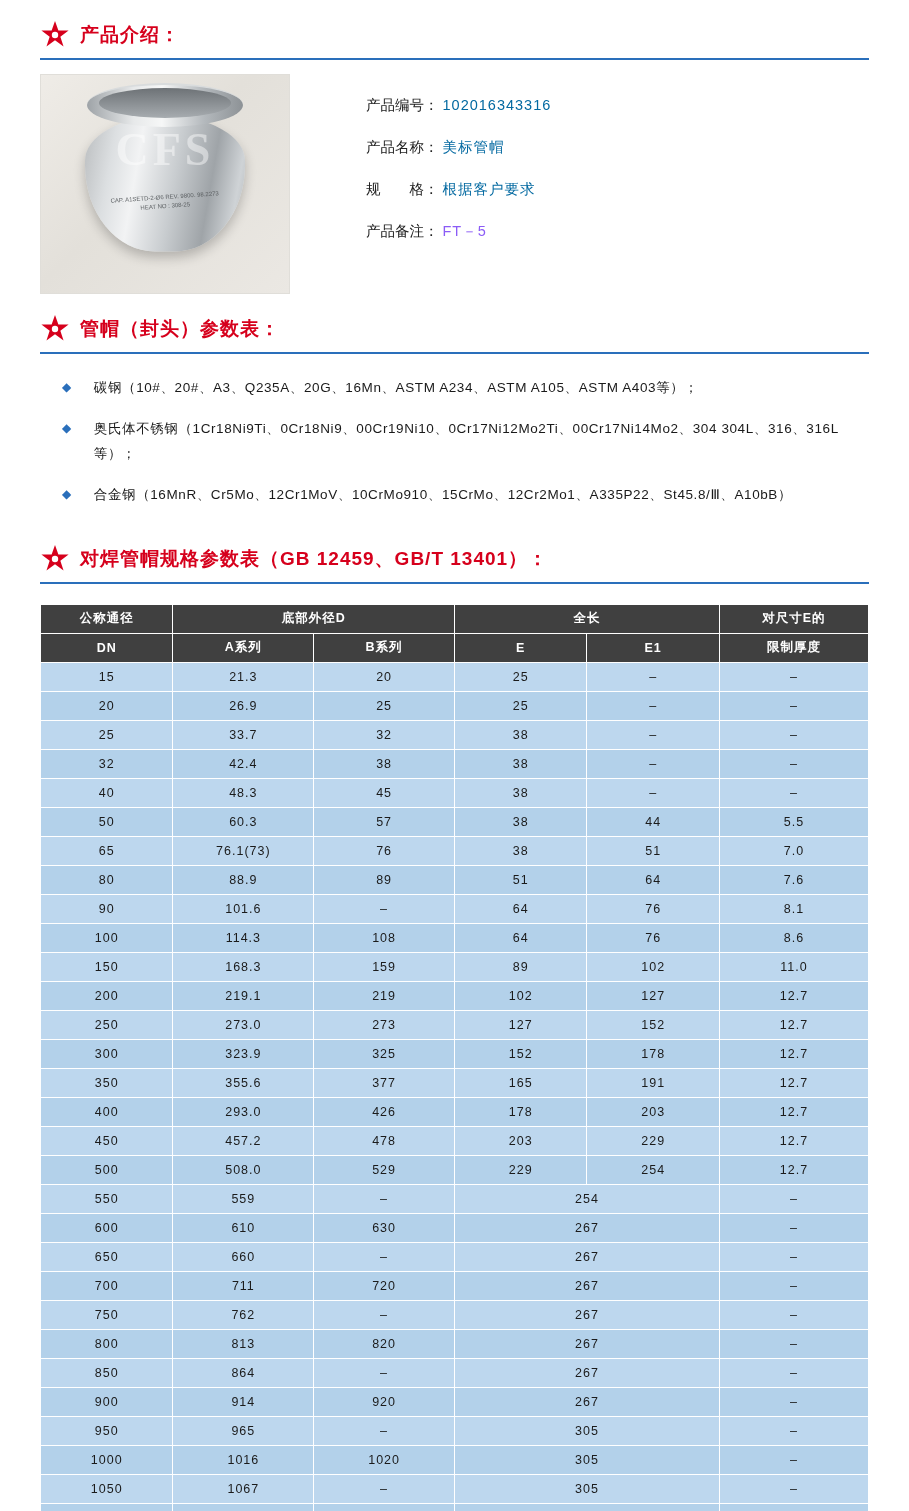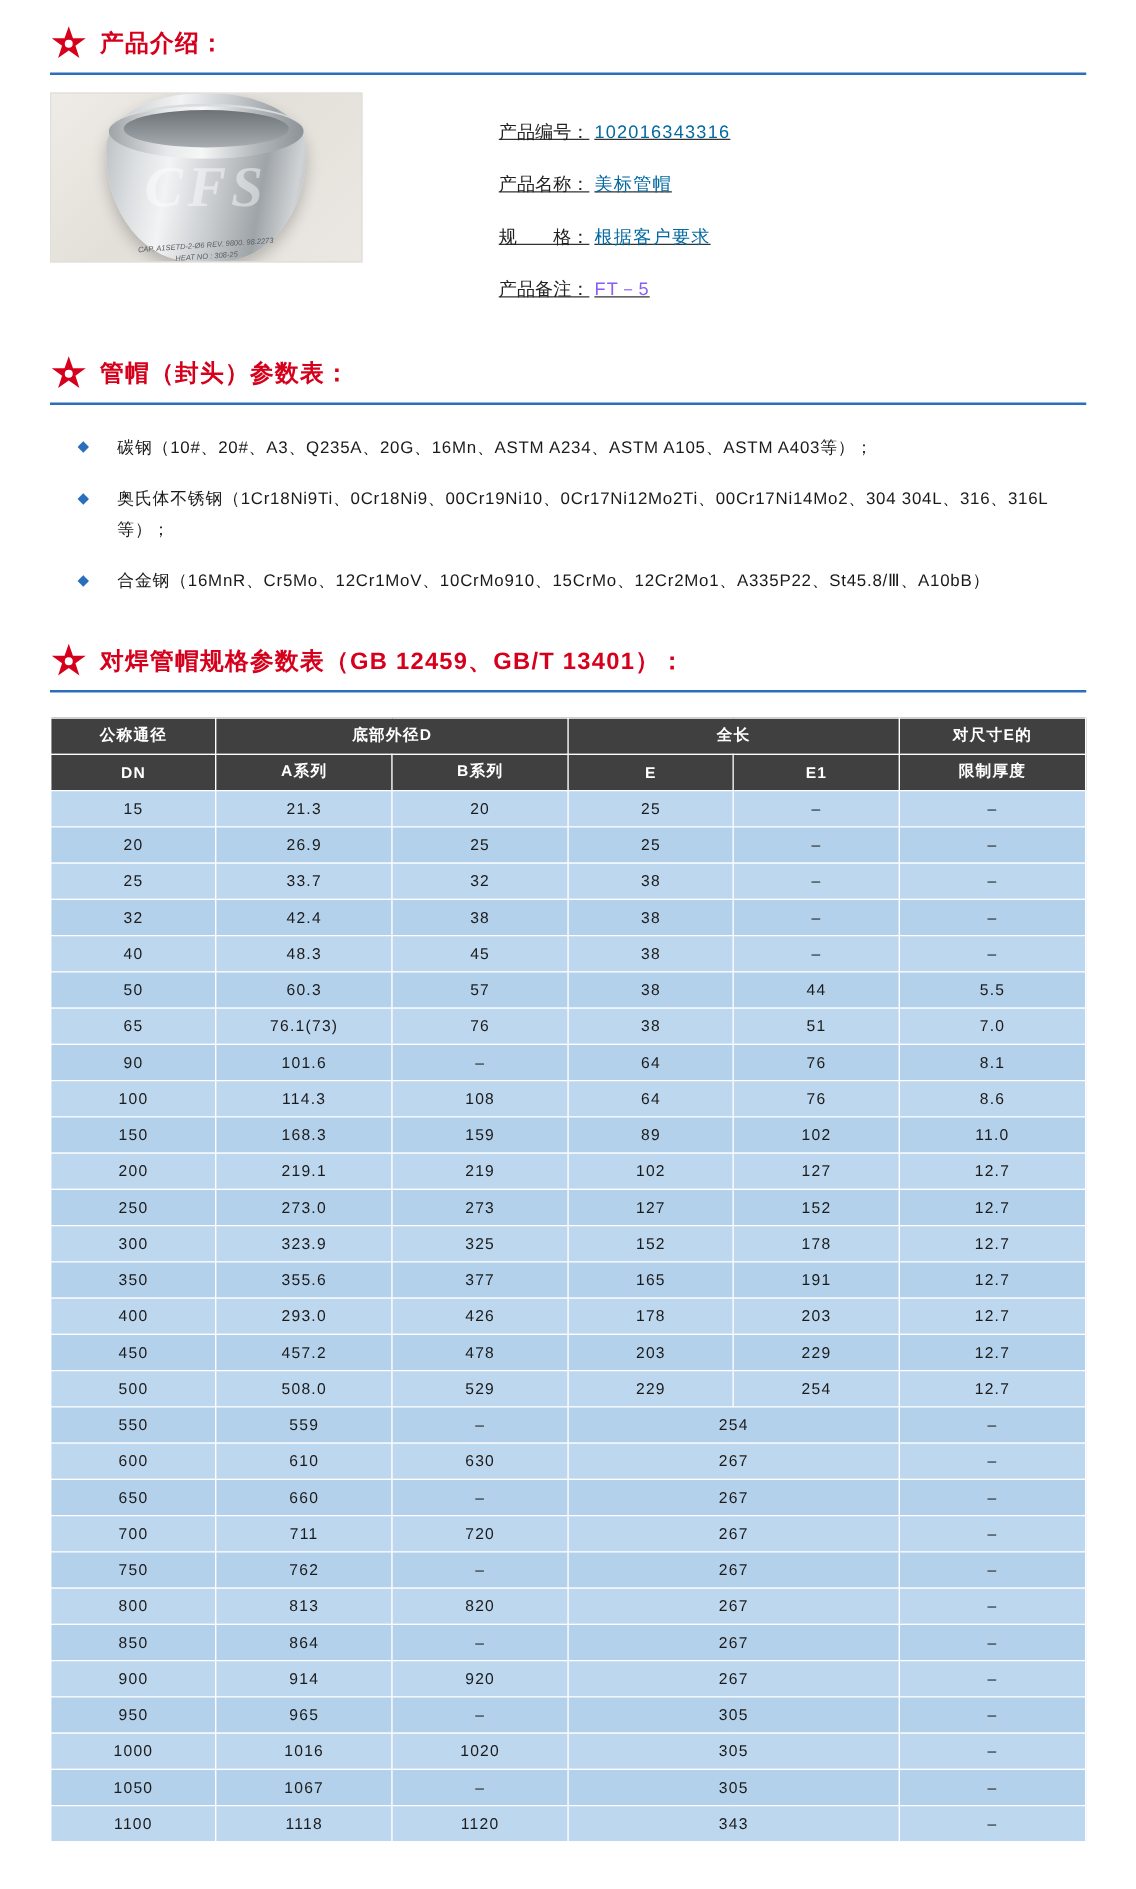--- a/index.html
+++ b/index.html
@@ -48,28 +48,27 @@
   }
 
   
   .intro {
     display: flex;
     margin: 14px 40px 0 40px;
     align-items: flex-start;
   }
   .product-photo {
     width: 250px;
-    height: 136px;
+    height: 220px;
     flex: 0 0 250px;
     background: #e9e7e4;
     position: relative;
     overflow: hidden;
     border: 1px solid #e0ded9;
     box-sizing: border-box;
-    font-style: italic;
   }
   .photo-bg {
     position: absolute;
     inset: 0;
     background:
       linear-gradient(135deg, #efece7 0%, #e3e0da 45%, #ebe8e3 100%);
   }
   .cap-shape {
     position: absolute;
     left: 50%;
@@ -118,23 +117,22 @@
     left: 50%;
     transform: translateX(-50%) rotate(-4deg);
     top: 118px;
     font-size: 6px;
     color: #5b5f62;
     line-height: 1.45;
     text-align: center;
     width: 120px;
   }
   .specs {
-    margin-left: 109px;
+    margin-left: 76px;
     padding-top: 22px;
-    text-decoration: underline;
   }
   .spec-row {
     display: flex;
     align-items: baseline;
     margin-bottom: 23px;
     font-size: 14.5px;
   }
   .spec-label {
     color: #222;
     white-space: nowrap;
@@ -368,20 +366,28 @@
           </tr>
           <tr>
             <td>65</td>
             <td>76.1(73)</td>
             <td>76</td>
             <td>38</td>
             <td>51</td>
             <td>7.0</td>
           </tr>
           <tr>
+            <td>80</td>
+            <td>88.9</td>
+            <td>89</td>
+            <td>51</td>
+            <td>64</td>
+            <td>7.6</td>
+          </tr>
+          <tr>
             <td>90</td>
             <td>101.6</td>
             <td>–</td>
             <td>64</td>
             <td>76</td>
             <td>8.1</td>
           </tr>
           <tr>
             <td>100</td>
             <td>114.3</td>

